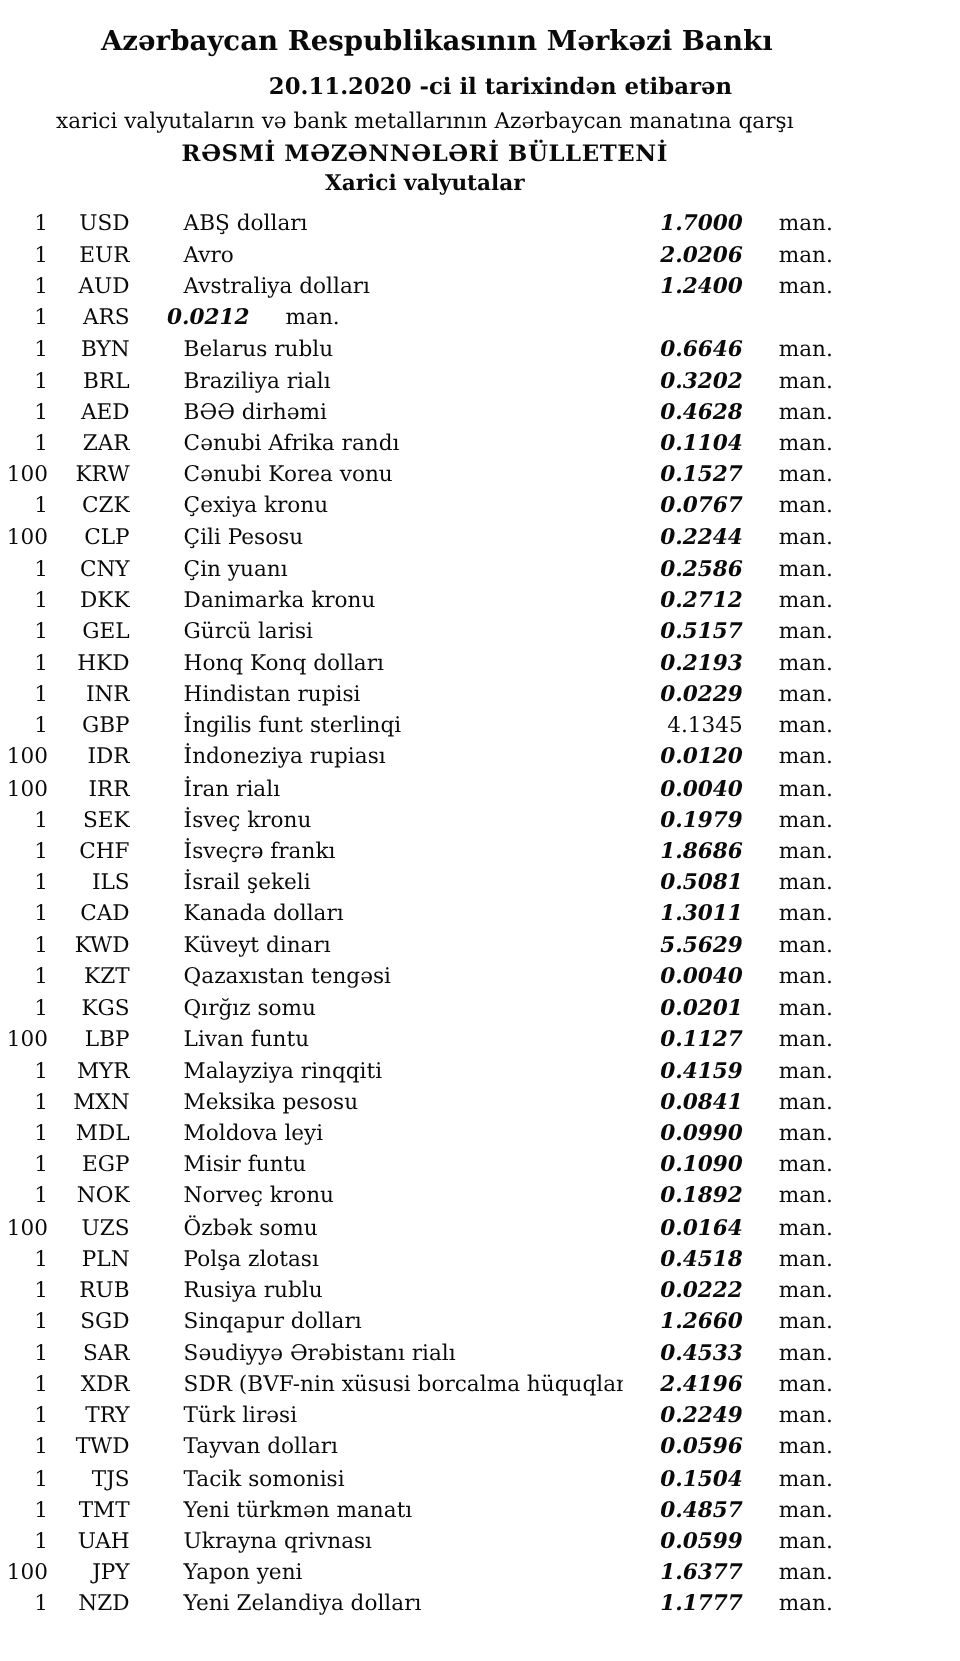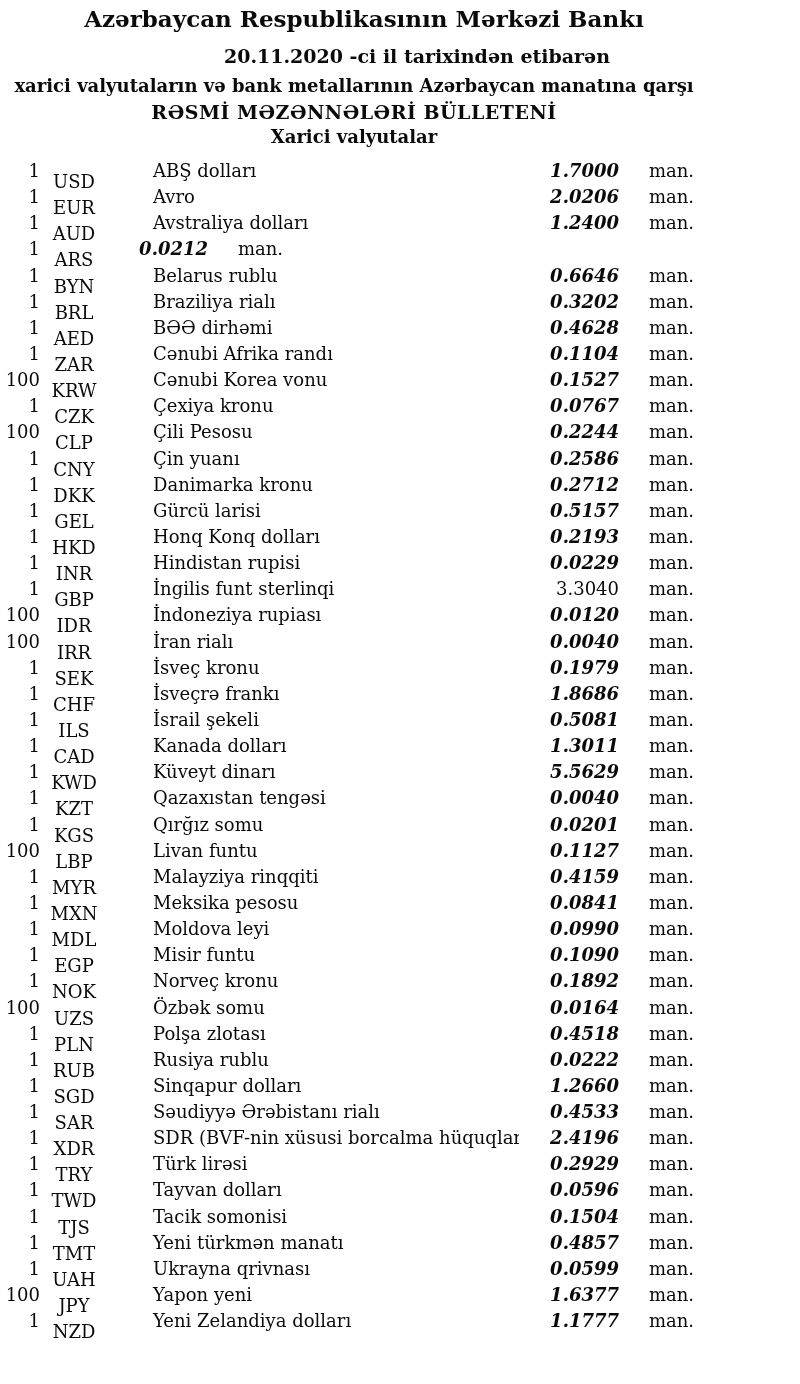--- a/index.html
+++ b/index.html
@@ -12,40 +12,40 @@
     height: 1384px;
     overflow: hidden;
     color: #0a0a0a;
     font-family: "DejaVu Serif", "Liberation Serif", serif;
     -webkit-font-smoothing: antialiased;
   }
   .page {
     width: 708px;
     height: 1384px;
     box-sizing: border-box;
-    padding-top: 4px;
+    padding-top: 20px;
     background: #ffffff;
   }
   .header { text-align: center; }
   .bank-name {
     font-size: 23px;
     font-weight: bold;
     line-height: 30px;
     transform: translateX(10px);
   }
   .date-line {
     font-size: 19px;
     font-weight: bold;
     line-height: 24px;
     margin-top: 10px;
     transform: translateX(63px); 
   }
   .subtitle-line {
     font-size: 18px;
-    font-weight: bold;
+    font-weight: normal;
     line-height: 25px;
     margin-top: 5px;
   }
   .bulletin-title {
     font-size: 19px;
     font-weight: bold;
     line-height: 25px;
     margin-top: 2px;
     letter-spacing: 0.5px;
     text-align: center;
@@ -66,23 +66,22 @@
     font-size: 18px;
     white-space: nowrap;
   }
   .cell-nominal {
     width: 40px;
     text-align: right;
     flex: 0 0 auto;
   }
   .cell-code {
     width: 68px;
-    text-align: center;
+    text-align: right;
     flex: 0 0 auto;
-    margin-top: 11px;
   }
   .cell-name {
     flex: 1 1 auto;
     padding-left: 5px;
     overflow: hidden;
     margin-left: 40px;
   }
   .cell-rate {
     width: 100px;
     text-align: right;
@@ -225,21 +224,21 @@
         <div class="cell-nominal">1</div>
         <div class="cell-code">INR</div>
         <div class="cell-name">Hindistan rupisi</div>
         <div class="cell-rate">0.0229</div>
         <div class="cell-man">man.</div>
       </div>
       <div class="row">
         <div class="cell-nominal">1</div>
         <div class="cell-code">GBP</div>
         <div class="cell-name">İngilis funt sterlinqi</div>
-        <div class="cell-rate regular">3.3040</div>
+        <div class="cell-rate regular">4.1345</div>
         <div class="cell-man">man.</div>
       </div>
       <div class="row">
         <div class="cell-nominal">100</div>
         <div class="cell-code">IDR</div>
         <div class="cell-name">İndoneziya rupiası</div>
         <div class="cell-rate">0.0120</div>
         <div class="cell-man">man.</div>
       </div>
       <div class="row">
@@ -379,21 +378,21 @@
         <div class="cell-nominal">1</div>
         <div class="cell-code">XDR</div>
         <div class="cell-name">SDR (BVF-nin xüsusi borcalma hüquqları)</div>
         <div class="cell-rate">2.4196</div>
         <div class="cell-man">man.</div>
       </div>
       <div class="row">
         <div class="cell-nominal">1</div>
         <div class="cell-code">TRY</div>
         <div class="cell-name">Türk lirəsi</div>
-        <div class="cell-rate">0.2929</div>
+        <div class="cell-rate">0.2249</div>
         <div class="cell-man">man.</div>
       </div>
       <div class="row">
         <div class="cell-nominal">1</div>
         <div class="cell-code">TWD</div>
         <div class="cell-name">Tayvan dolları</div>
         <div class="cell-rate">0.0596</div>
         <div class="cell-man">man.</div>
       </div>
       <div class="row">

